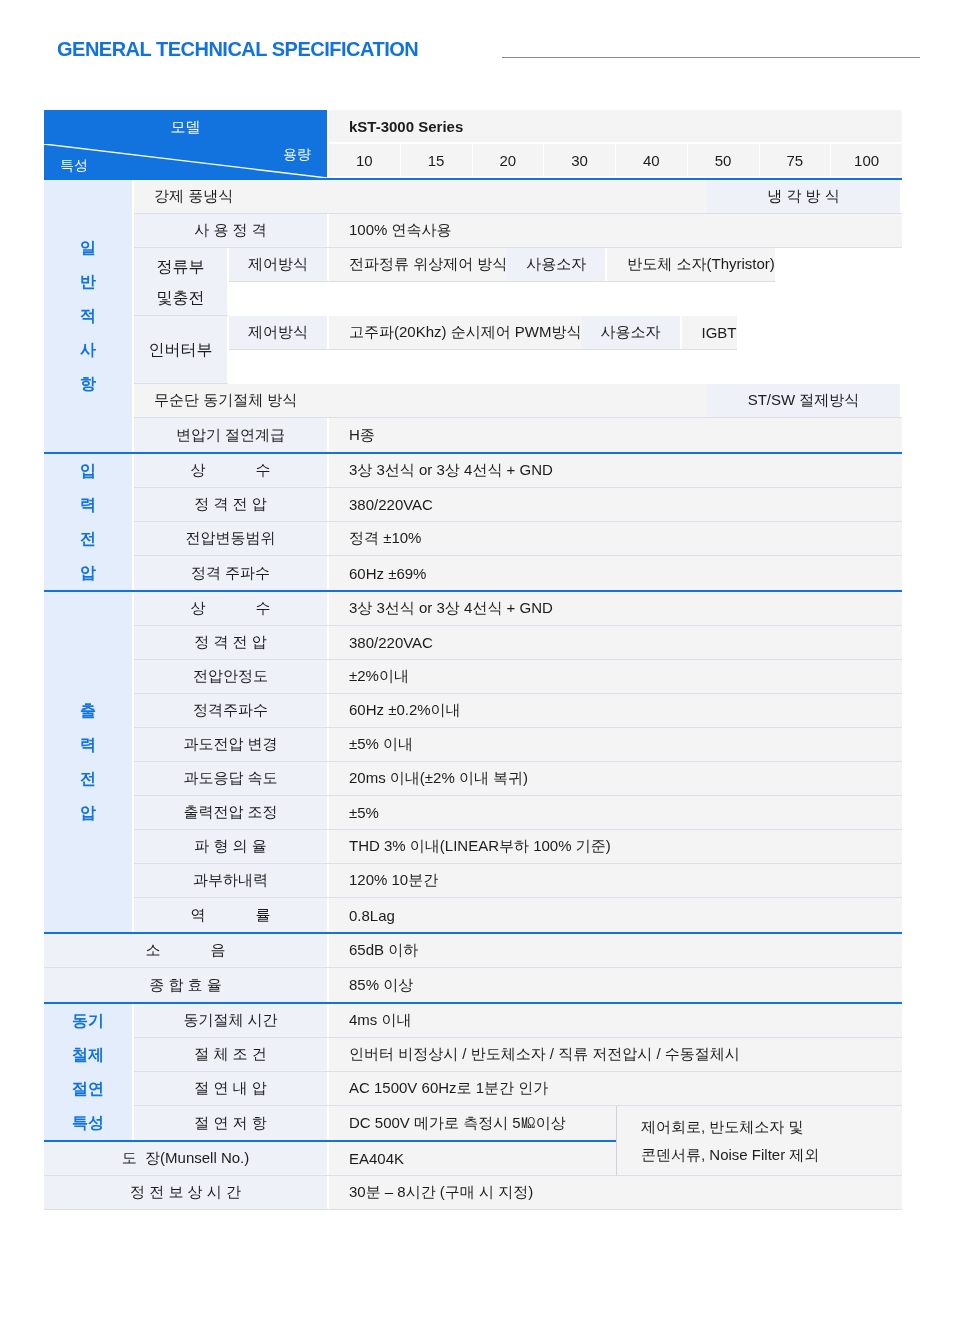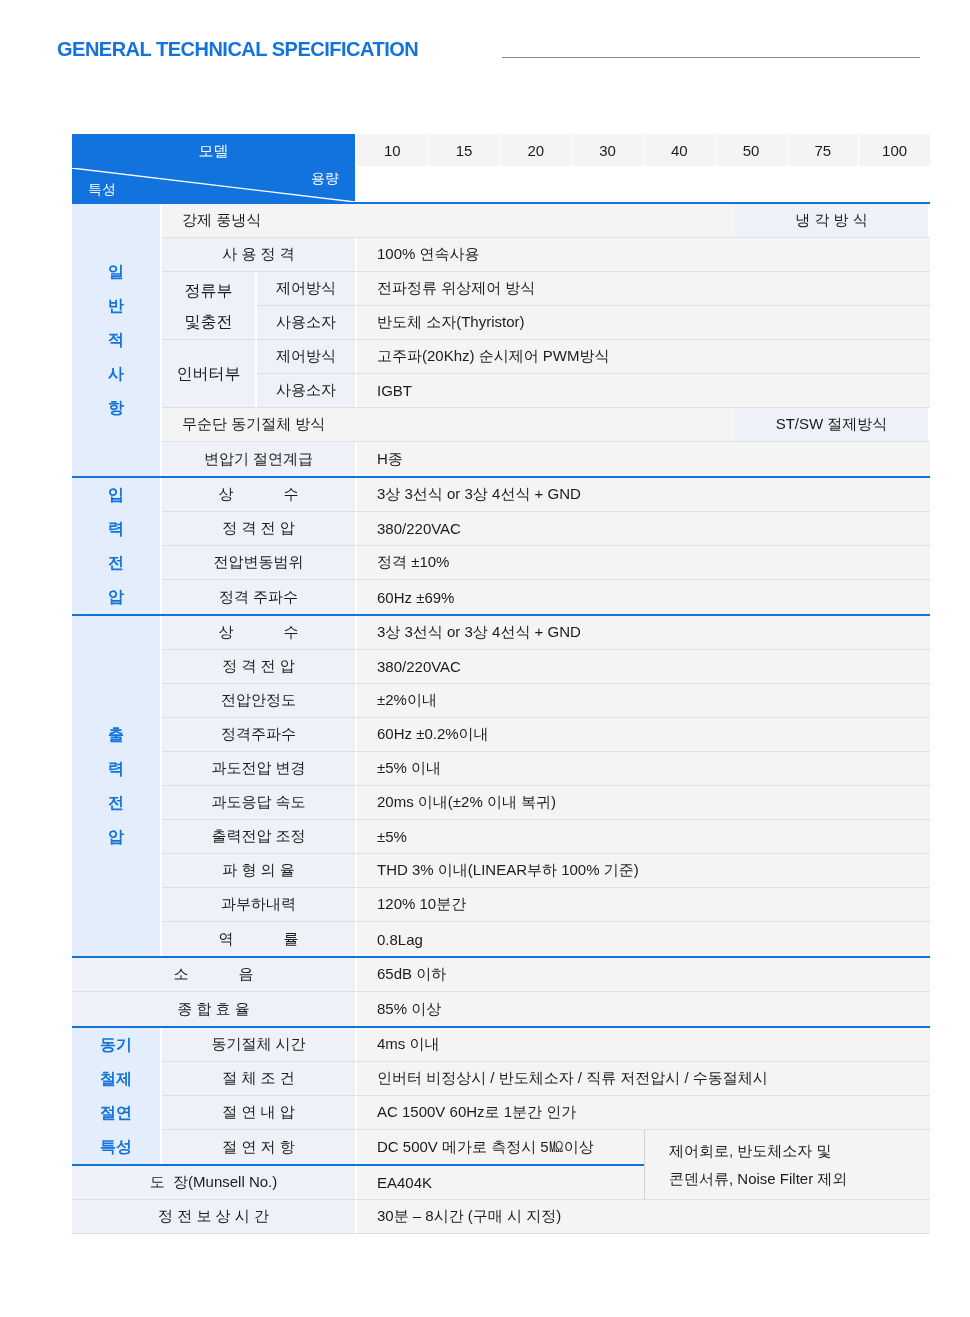--- a/index.html
+++ b/index.html
@@ -12,21 +12,21 @@
   }
   *{box-sizing:border-box;margin:0;padding:0;}
   html,body{width:970px;height:1317px;background:#ffffff;font-family:"Liberation Sans",sans-serif;color:var(--text);}
   .page{position:relative;width:970px;height:1317px;background:#ffffff;overflow:hidden;}
 
   
   .page-title{position:absolute;left:57px;top:38px;font-size:20px;font-weight:700;color:var(--accent);letter-spacing:-0.5px;white-space:pre;}
   .title-rule{position:absolute;left:502px;top:57px;width:418px;height:1px;background:#8a8a8a;}
 
   
-  .spec-table{position:absolute;left:72px;top:110px;width:858px;margin-top:24px;}
+  .spec-table{position:absolute;left:44px;top:110px;width:858px;}
 
   
   .thead{display:flex;border-bottom:2px solid var(--accent);}
   .blue-block{width:285px;background:var(--accent);color:#fff;border-right:2px solid #ffffff;}
   .model-cell{height:34px;display:flex;align-items:center;justify-content:center;font-size:15px;}
   .axis-cell{height:34px;position:relative;font-size:14px;}
   .diag{position:absolute;left:0;top:0;width:100%;height:100%;display:block;}
   .axis-row-label{position:absolute;left:16px;bottom:3px;}
   .axis-col-label{position:absolute;right:16px;top:2px;}
   .head-right{flex:1;display:flex;flex-direction:column;}
@@ -42,21 +42,21 @@
   .rows{flex:1;display:flex;flex-direction:column;}
   .row{display:flex;height:34px;border-bottom:1px solid var(--sep);}
   .rows > .row:last-child{border-bottom:none;}
   .section--plain .rows > .row:last-child{border-bottom:1px solid var(--sep);}
   .cell{display:flex;align-items:center;font-size:15px;white-space:pre;}
   .label{width:195px;background:var(--label-bg);border-right:2px solid #ffffff;justify-content:center;text-align:center;}
   .label-wide{width:285px;background:var(--label-bg);border-right:2px solid #ffffff;justify-content:center;text-align:center;}
   .value{flex:1;background:var(--value-bg);padding-left:20px;}
   .subwrap{display:flex;height:68px;}
   .subname{width:95px;background:var(--label-bg);border-right:2px solid #ffffff;display:flex;align-items:center;justify-content:center;text-align:center;white-space:pre;line-height:31px;border-bottom:1px solid var(--sep);}
-  .subrows{flex:1;display:flex;flex-direction:column;}
+  .subrows{flex:1;display:flex;flex-direction:row;}
   .subrows .row{height:34px;border-bottom:1px solid var(--sep);}
   .sublabel{width:100px;background:var(--label-bg);border-right:2px solid #ffffff;justify-content:center;text-align:center;}
 
   
   .note-cell{position:absolute;top:996px;right:0;width:286px;height:70px;background:var(--value-bg);border-left:1px solid #cfd3d9;border-bottom:1px solid var(--sep);display:flex;align-items:center;padding-left:24px;font-size:15px;line-height:28px;white-space:pre;}
 </style>
 </head>
 <body>
 
 <div class="page">
@@ -71,20 +71,21 @@
         <div class="model-cell">모델</div>
         <div class="axis-cell">
           <svg class="diag" viewBox="0 0 285 34" preserveAspectRatio="none">
               <line x1="0" y1="0" x2="285" y2="34" stroke="#ffffff" stroke-width="1.3"></line>
             </svg>
           <span class="axis-row-label">특성</span>
           <span class="axis-col-label">용량</span>
         </div>
       </div>
       <div class="head-right">
+        <div class="series-cell">kST-3000 Series</div>
         <div class="cap-row">
           <div class="cap-cell">10</div>
           <div class="cap-cell">15</div>
           <div class="cap-cell">20</div>
           <div class="cap-cell">30</div>
           <div class="cap-cell">40</div>
           <div class="cap-cell">50</div>
           <div class="cap-cell">75</div>
           <div class="cap-cell">100</div>
         </div>

